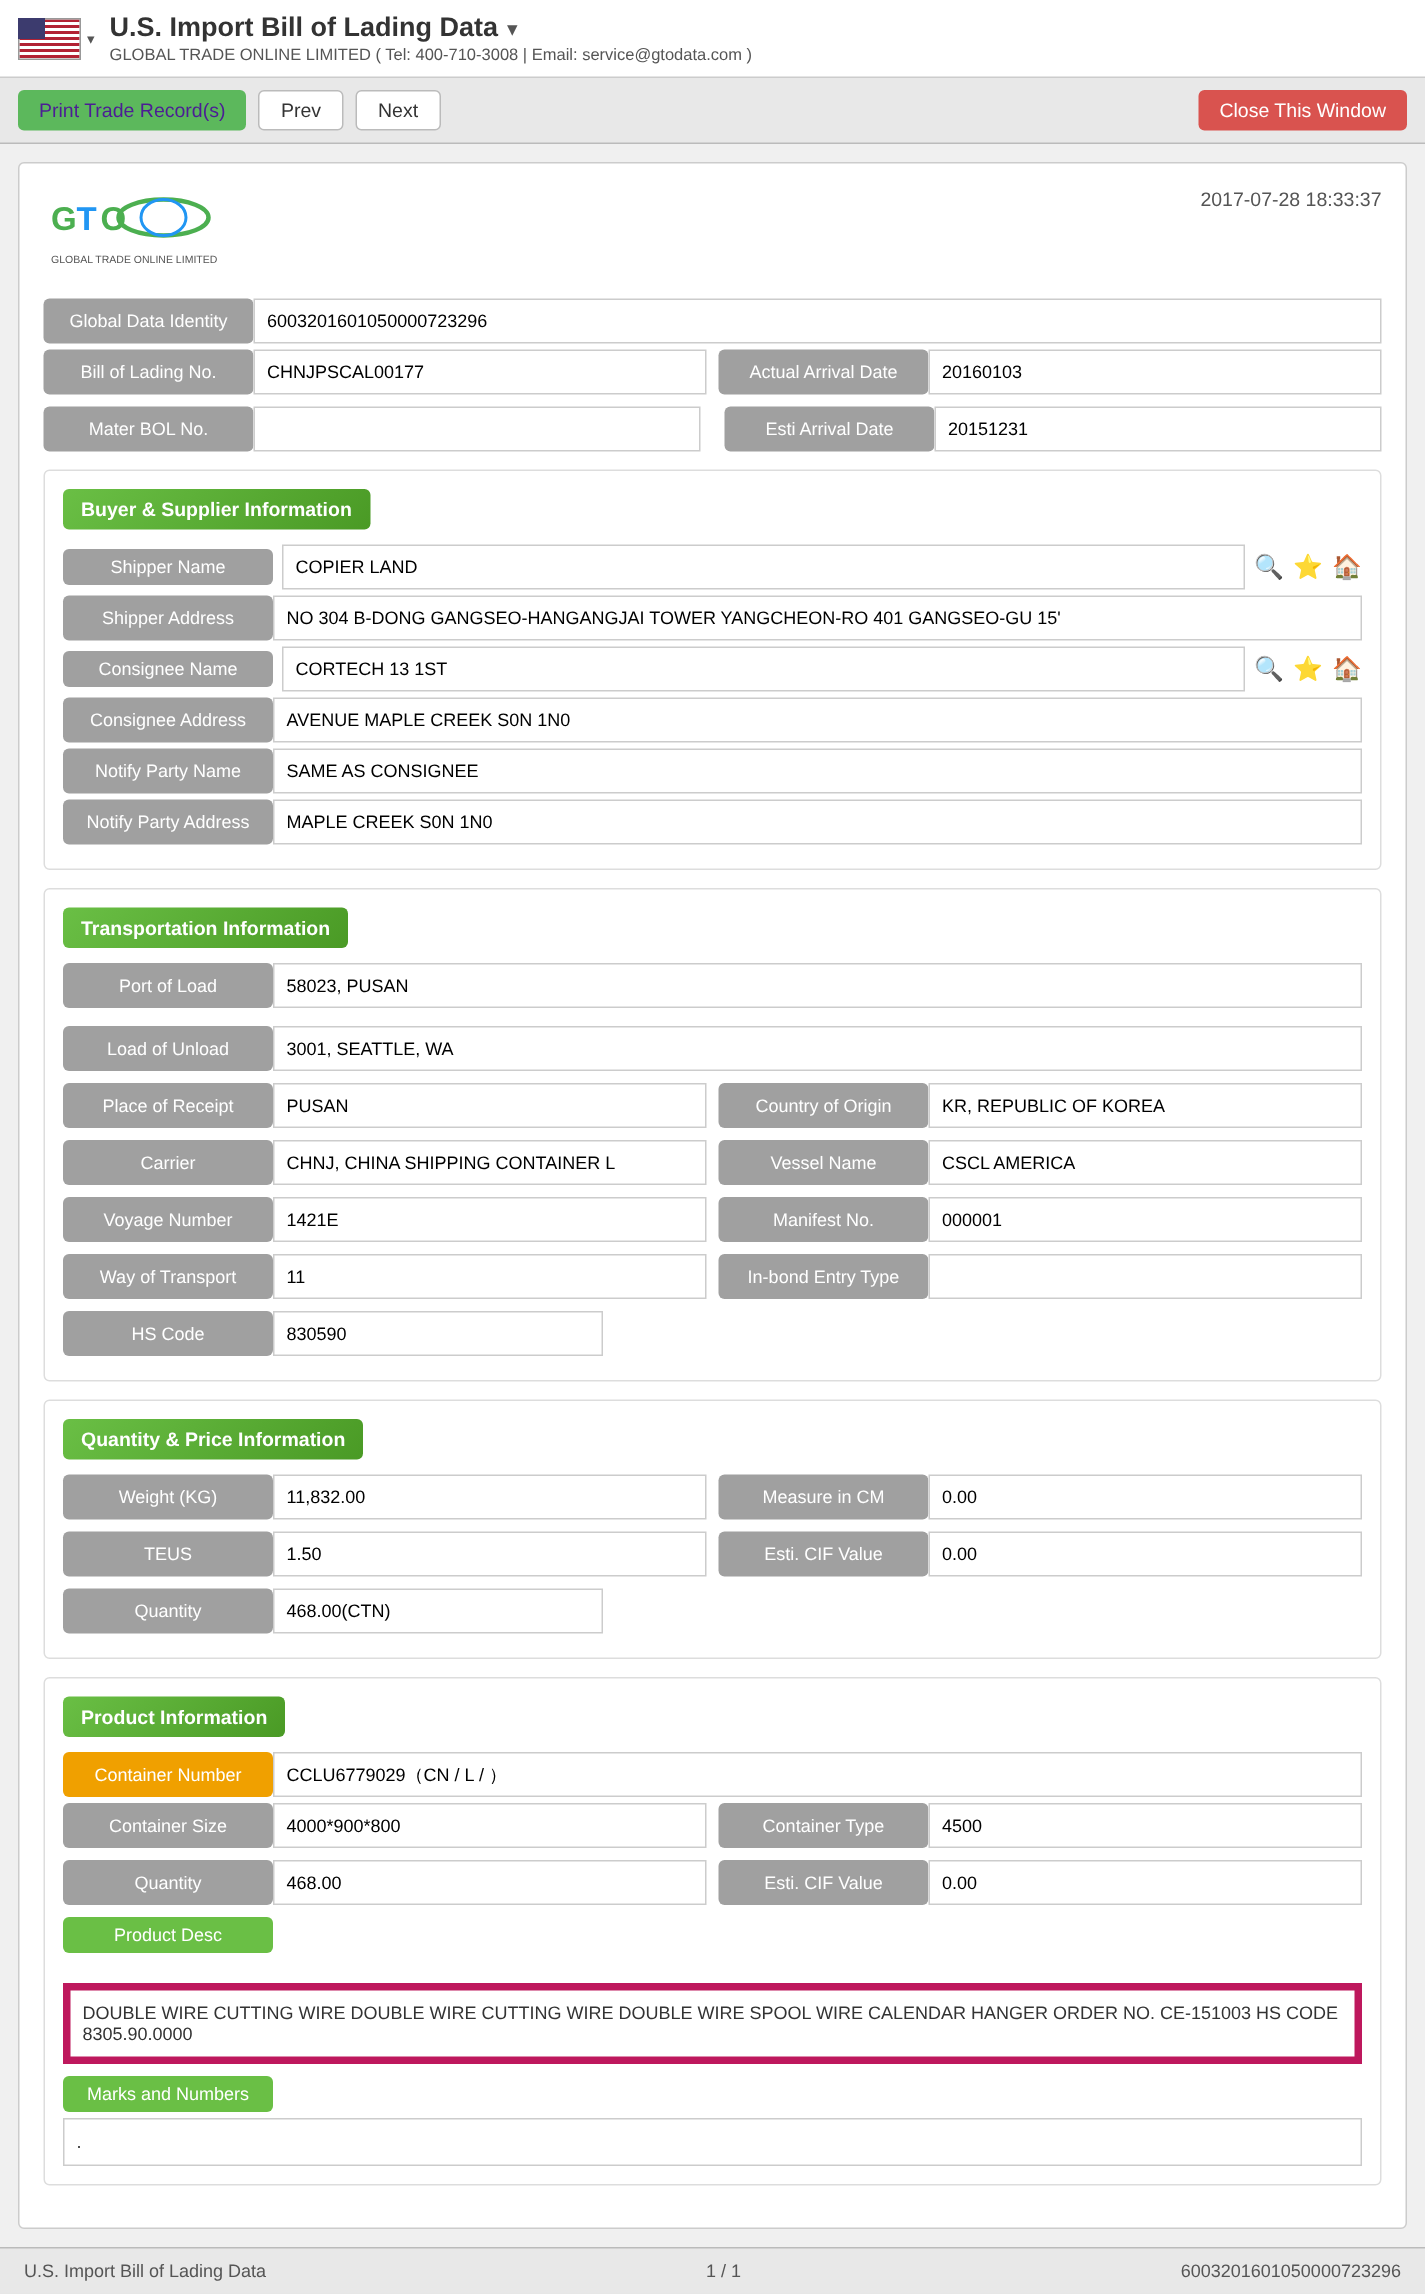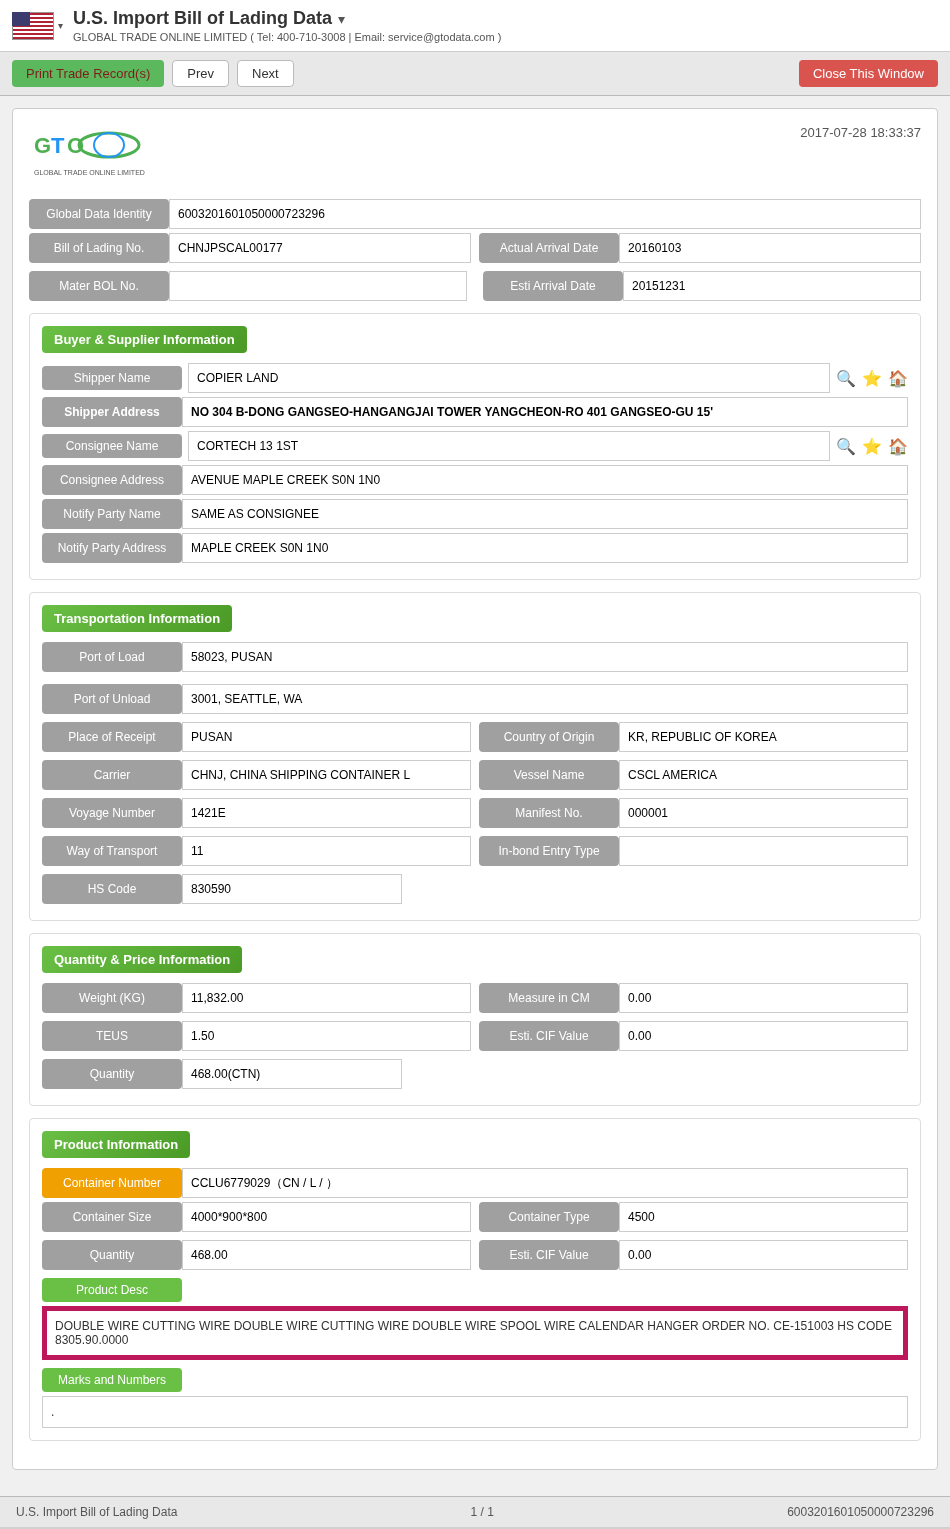--- a/index.html
+++ b/index.html
@@ -9,21 +9,21 @@
     .flag-stripes { width: 42px; height: 28px; background: repeating-linear-gradient(180deg, #B22234 0px, #B22234 2px, #fff 2px, #fff 4px); border: 1px solid #999; }
     .flag-canton { position: absolute; top: 0; left: 0; width: 18px; height: 14px; background: #3C3B6E; }
     .dropdown-arrow { font-size: 10px; color: #555; margin-right: 10px; cursor: pointer; }
     .app-title { font-size: 18px; font-weight: bold; color: #333; margin-right: 6px; }
     .title-arrow { font-size: 14px; color: #555; cursor: pointer; }
     .company-info { font-size: 11px; color: #555; margin-left: 0; margin-top: 2px; }
     .header-left { display: flex; flex-direction: column; }
     .header-top { display: flex; align-items: center; }
 
     .toolbar { display: flex; align-items: center; padding: 8px 12px; background: #e8e8e8; border-bottom: 1px solid #bbb; gap: 8px; }
-    .btn-print { background: #5cb85c; color: #7f1d1d; border: none; padding: 6px 14px; border-radius: 4px; cursor: pointer; font-size: 13px; }
+    .btn-print { background: #5cb85c; color: #4c1d95; border: none; padding: 6px 14px; border-radius: 4px; cursor: pointer; font-size: 13px; }
     .btn-nav { background: #fff; color: #333; border: 1px solid #bbb; padding: 5px 14px; border-radius: 4px; cursor: pointer; font-size: 13px; }
     .spacer { flex: 1; }
     .btn-close { background: #d9534f; color: #fff; border: none; padding: 6px 14px; border-radius: 4px; cursor: pointer; font-size: 13px; }
 
     .main-content { background: #f0f0f0; padding: 12px; min-height: 1400px; }
 
     .record-card { background: #fff; border: 1px solid #ccc; border-radius: 4px; padding: 16px; margin-bottom: 0; }
 
     .logo-area { display: flex; justify-content: space-between; align-items: flex-start; margin-bottom: 14px; }
     .logo-svg { width: 160px; height: 60px; }
@@ -119,21 +119,21 @@
       <div style="margin-bottom:4px;">
         <div style="display:flex; align-items:center; gap:6px;">
           <span class="field-label">Shipper Name</span>
           <span class="field-value" style="flex:1;">COPIER LAND</span>
           <span class="icon-btn" title="Search">🔍</span>
           <span class="icon-btn" title="Favorite">⭐</span>
           <span class="icon-btn" title="Home">🏠</span>
         </div>
       </div>
 
-      <div class="field-row" style="margin-bottom:4px;font-weight:bold;">
+      <div class="field-row" style="margin-bottom:4px;">
         <span class="field-label">Shipper Address</span>
         <span class="field-value">NO 304 B-DONG GANGSEO-HANGANGJAI TOWER YANGCHEON-RO 401 GANGSEO-GU 15'</span>
       </div>
 
       <div style="margin-bottom:4px;">
         <div style="display:flex; align-items:center; gap:6px;">
           <span class="field-label">Consignee Name</span>
           <span class="field-value" style="flex:1;">CORTECH 13 1ST</span>
           <span class="icon-btn" title="Search">🔍</span>
           <span class="icon-btn" title="Favorite">⭐</span>
@@ -159,21 +159,21 @@
 
     <div class="section-block">
       <span class="section-header">Transportation Information</span>
 
       <div style="display:flex; gap:8px; margin-bottom:4px;flex-direction:column;">
         <div class="field-row" style="flex:1;">
           <span class="field-label">Port of Load</span>
           <span class="field-value">58023, PUSAN</span>
         </div>
         <div class="field-row" style="flex:1;">
-          <span class="field-label">Port of Unload</span>
+          <span class="field-label">Load of Unload</span>
           <span class="field-value">3001, SEATTLE, WA</span>
         </div>
       </div>
 
       <div style="display:flex; gap:8px; margin-bottom:4px;justify-content:center;">
         <div class="field-row" style="flex:1;">
           <span class="field-label">Place of Receipt</span>
           <span class="field-value">PUSAN</span>
         </div>
         <div class="field-row" style="flex:1;">
@@ -276,21 +276,21 @@
           <span class="field-label">Quantity</span>
           <span class="field-value">468.00</span>
         </div>
         <div class="field-row" style="flex:1;">
           <span class="field-label">Esti. CIF Value</span>
           <span class="field-value">0.00</span>
         </div>
       </div>
 
       <div style="margin-bottom:6px;">
-        <span class="field-label green" style="display:inline-block; margin-bottom:4px;">Product Desc</span>
+        <span class="field-label green" style="display:inline-block; margin-bottom:20px;">Product Desc</span>
         <div class="product-desc-content">DOUBLE WIRE CUTTING WIRE DOUBLE WIRE CUTTING WIRE DOUBLE WIRE SPOOL WIRE CALENDAR HANGER ORDER NO. CE-151003 HS CODE 8305.90.0000</div>
       </div>
 
       <div>
         <span class="field-label green" style="display:inline-block; margin-bottom:4px;">Marks and Numbers</span>
         <div class="marks-content">.</div>
       </div>
     </div>
 
   </div>

